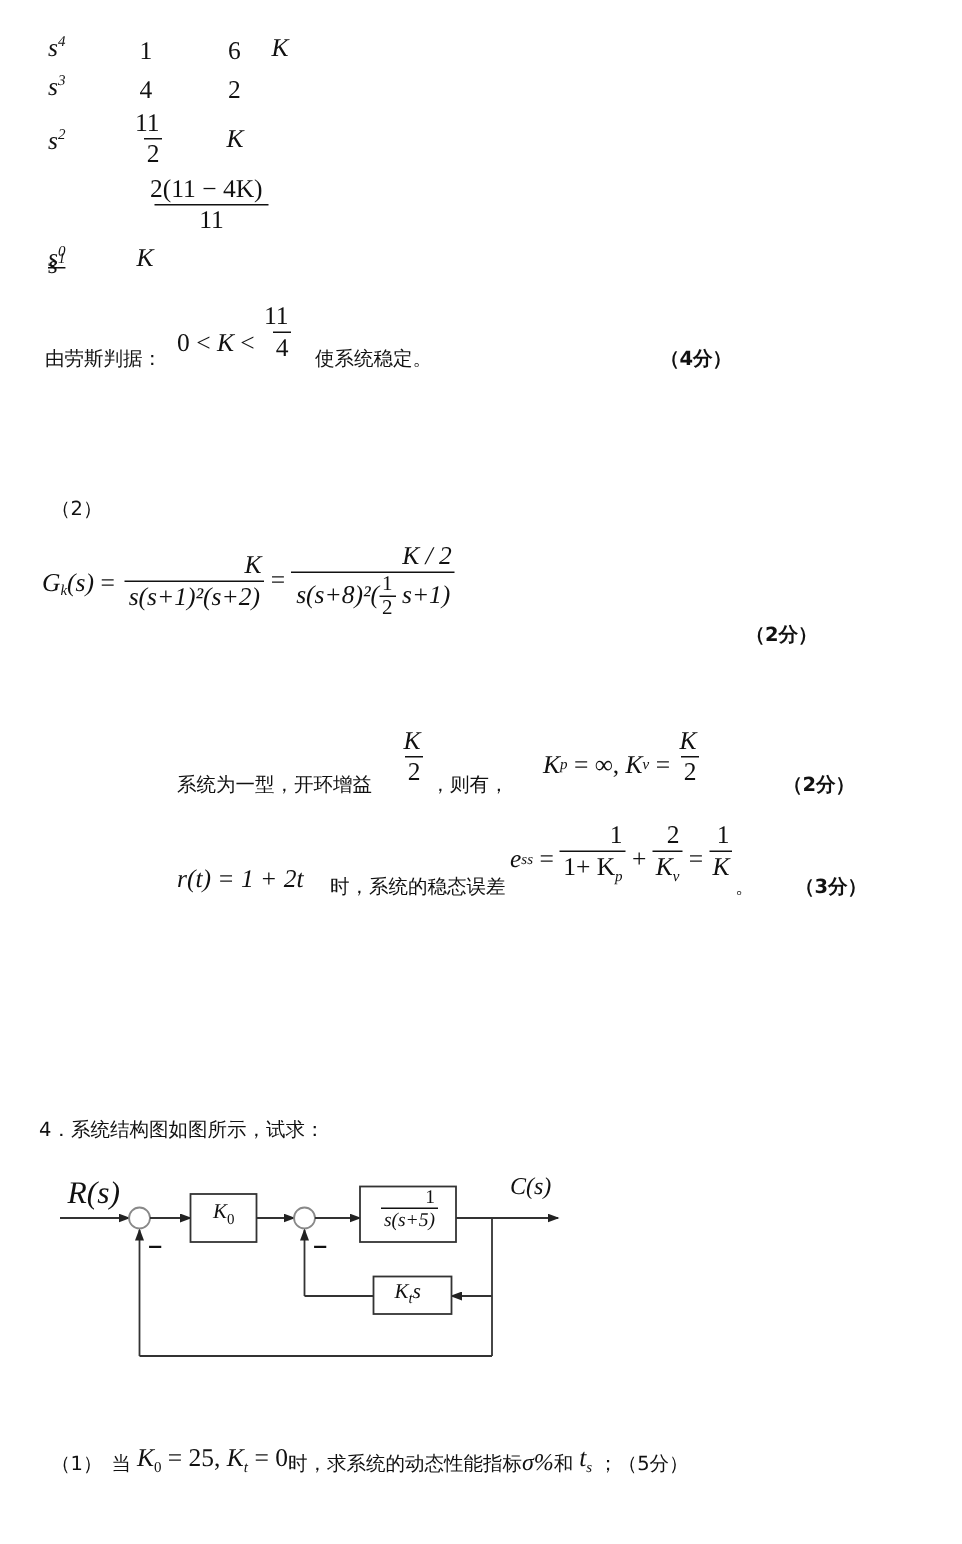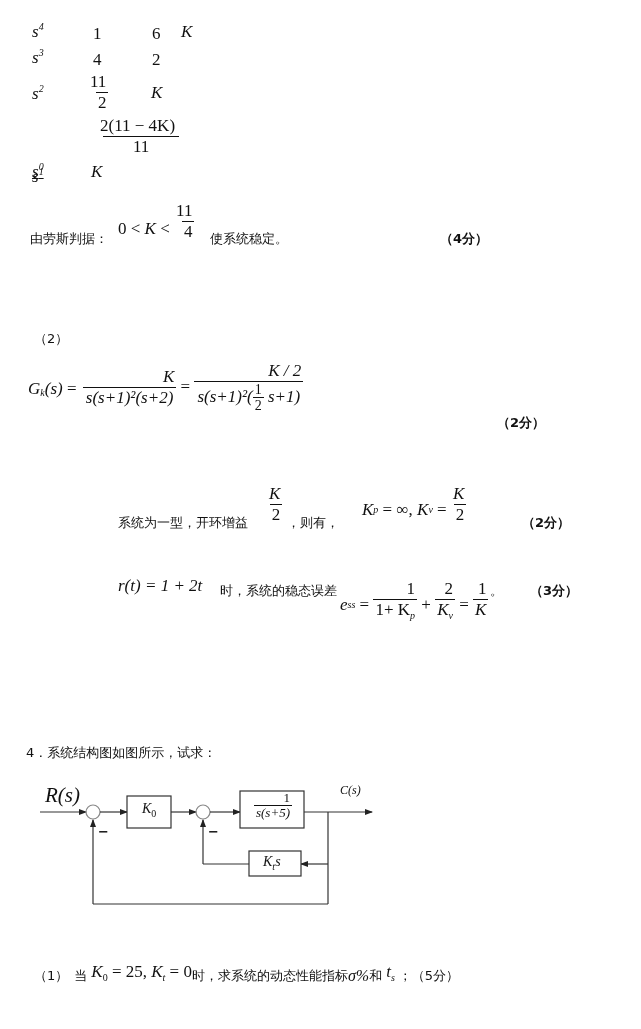--- a/index.html
+++ b/index.html
@@ -65,21 +65,21 @@
 
 <div class="abs math" style="left:28px; top:362px;">
   <span class="mi" style="position:relative; top:2px;">G</span><sub class="mi">k</sub><span style="position:relative; top:2px;"><span class="mi">(s)</span> =</span>
   <span class="frac" style="margin-left:2px;">
       <span class="num mi">K</span>
       <span class="den mi" style="padding:0 3px;">s(s+1)²(s+2)</span>
     </span>
   <span>=</span>
   <span class="frac">
       <span class="num mi">K / 2</span>
-      <span class="den" style="padding:0 3px;"><span class="mi">s(s+1)²(</span><span class="frac" style="font-size:14px; vertical-align:middle;">
+      <span class="den" style="padding:0 3px;"><span class="mi">s(s+8)²(</span><span class="frac" style="font-size:14px; vertical-align:middle;">
           <span class="num">1</span>
           <span class="den">2</span>
         </span><span class="mi"> s+1)</span></span>
     </span>
 </div>
 <div class="abs cn bold" style="left:497px; top:414px;">（2分）</div>
 
 <div class="abs cn" style="left:118px; top:514px;">系统为一型，开环增益</div>
 <div class="abs math" style="left:267px; top:485px;">
   <span class="frac">
@@ -91,21 +91,21 @@
 <div class="abs math" style="left:362px; top:485px;">
   <span class="mi" style="position:relative; top:6px;">K</span><sub class="mi">p</sub><span style="position:relative; top:6px;"> = ∞, </span><span class="mi" style="position:relative; top:6px;">K</span><sub class="mi">v</sub><span style="position:relative; top:6px;"> = </span><span class="frac">
       <span class="num mi">K</span>
       <span class="den">2</span>
     </span>
 </div>
 <div class="abs cn bold" style="left:522px; top:514px;">（2分）</div>
 
 <div class="abs math mi" style="left:118px; top:576px;">r(t) = 1 + 2t</div>
 <div class="abs cn" style="left:220px; top:582px;">时，系统的稳态误差</div>
-<div class="abs math" style="left:340px; top:548px;margin-top:32px;">
+<div class="abs math" style="left:340px; top:548px;">
   <span class="mi" style="position:relative; top:6px;">e</span><sub class="mi">ss</sub><span style="position:relative; top:6px;"> = </span><span class="frac">
       <span class="num">1</span>
       <span class="den"><span>1+ K</span><sub class="mi">p</sub></span>
     </span><span style="position:relative; top:6px;"> + </span><span class="frac">
       <span class="num">2</span>
       <span class="den"><span class="mi">K</span><sub class="mi">v</sub></span>
     </span><span style="position:relative; top:6px;"> = </span><span class="frac">
       <span class="num">1</span>
       <span class="den mi">K</span>
     </span>
@@ -147,21 +147,21 @@
     <rect x="249" y="851" width="52" height="25" fill="#fff"></rect>
     <line x1="249" y1="864" x2="203" y2="864"></line>
     <line x1="203" y1="864" x2="203" y2="820" marker-end="url(#arr)"></line>
 
     <line x1="328" y1="904" x2="93" y2="904"></line>
     <line x1="93" y1="904" x2="93" y2="820" marker-end="url(#arr)"></line>
   </g>
 </svg>
 
 <div class="abs math mi" style="left:45px; top:783px; font-size:21px;">R(s)</div>
-<div class="abs math mi" style="left:340px; top:783px; font-size:12px;">C(s)</div>
+<div class="abs math mi" style="left:340px; top:783px; font-size:16px;">C(s)</div>
 <div class="abs math" style="left:142px; top:801px; font-size:14px;"><span class="mi">K</span><sub>0</sub></div>
 <div class="abs math" style="left:247px; top:791px; font-size:13px; width:52px; text-align:center;">
   <span class="frac">
       <span class="num">1</span>
       <span class="den mi">s(s+5)</span>
     </span>
 </div>
 <div class="abs math" style="left:263px; top:854px; font-size:14px;"><span class="mi">K</span><sub class="mi">t</sub><span class="mi">s</span></div>
 <div class="abs" style="left:98px; top:824px; font-size:13px; font-weight:bold;">−</div>
 <div class="abs" style="left:208px; top:824px; font-size:13px; font-weight:bold;">−</div>

